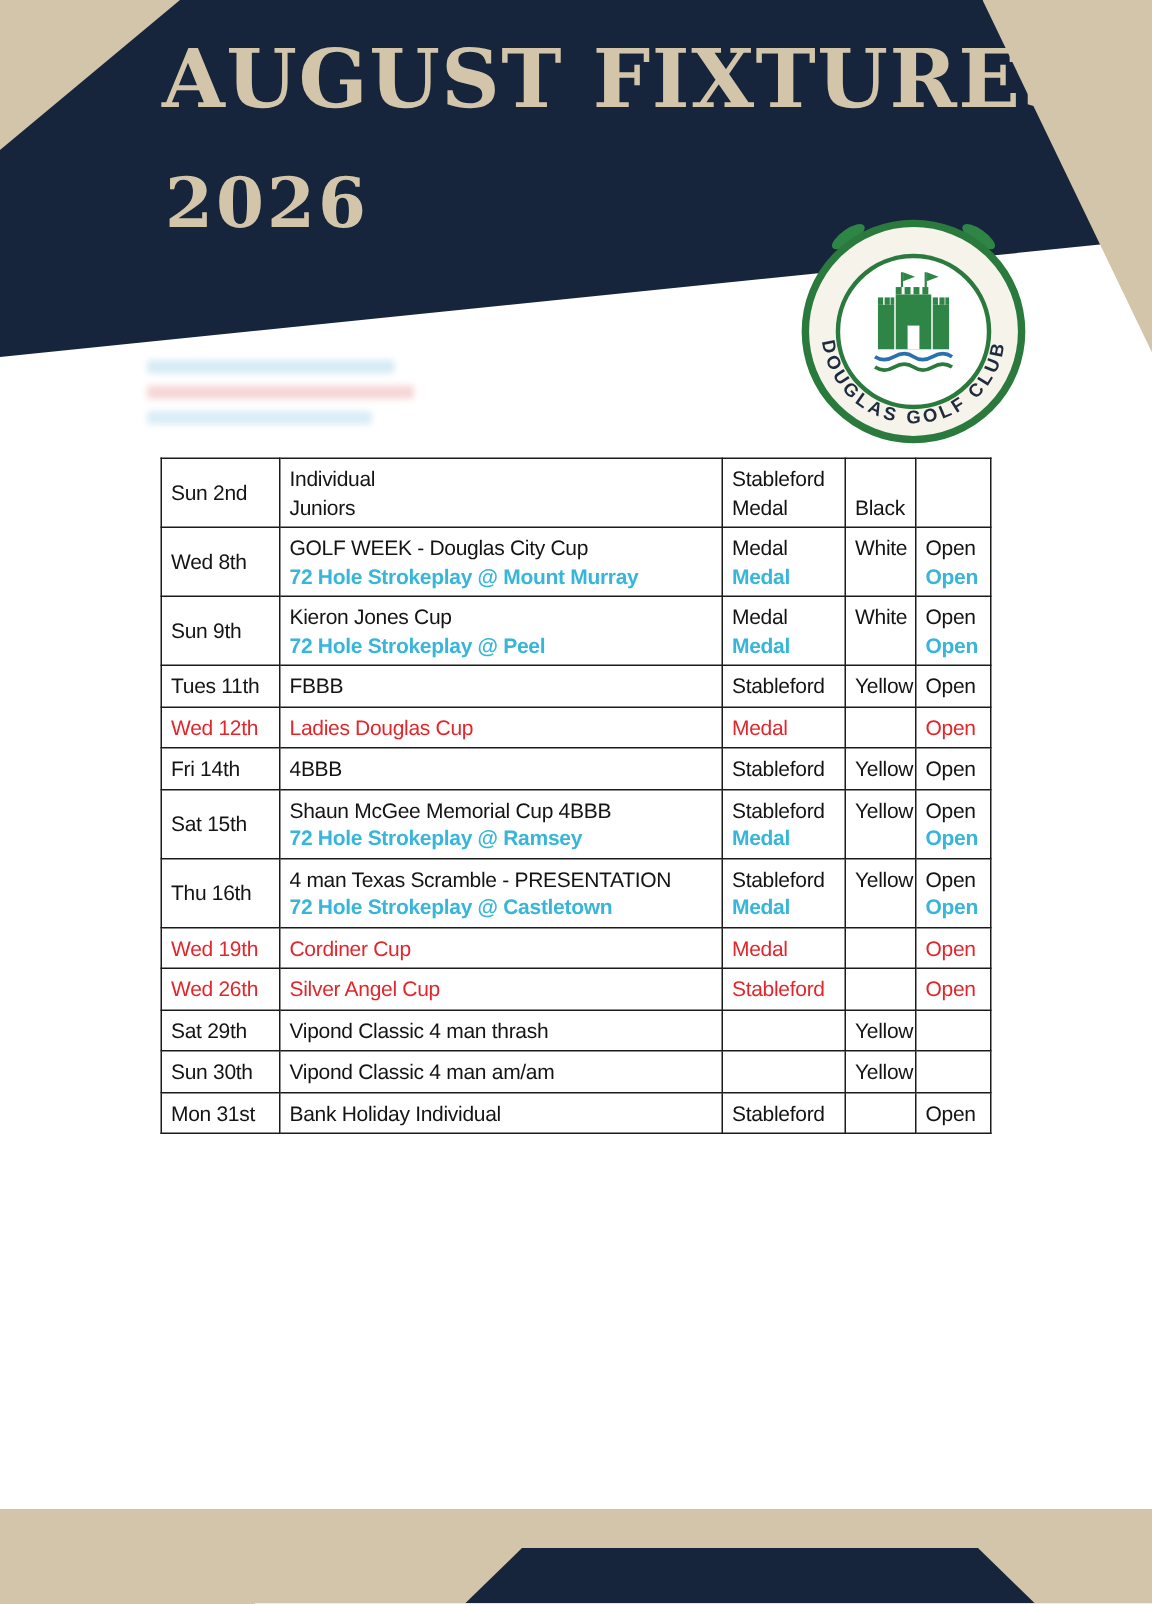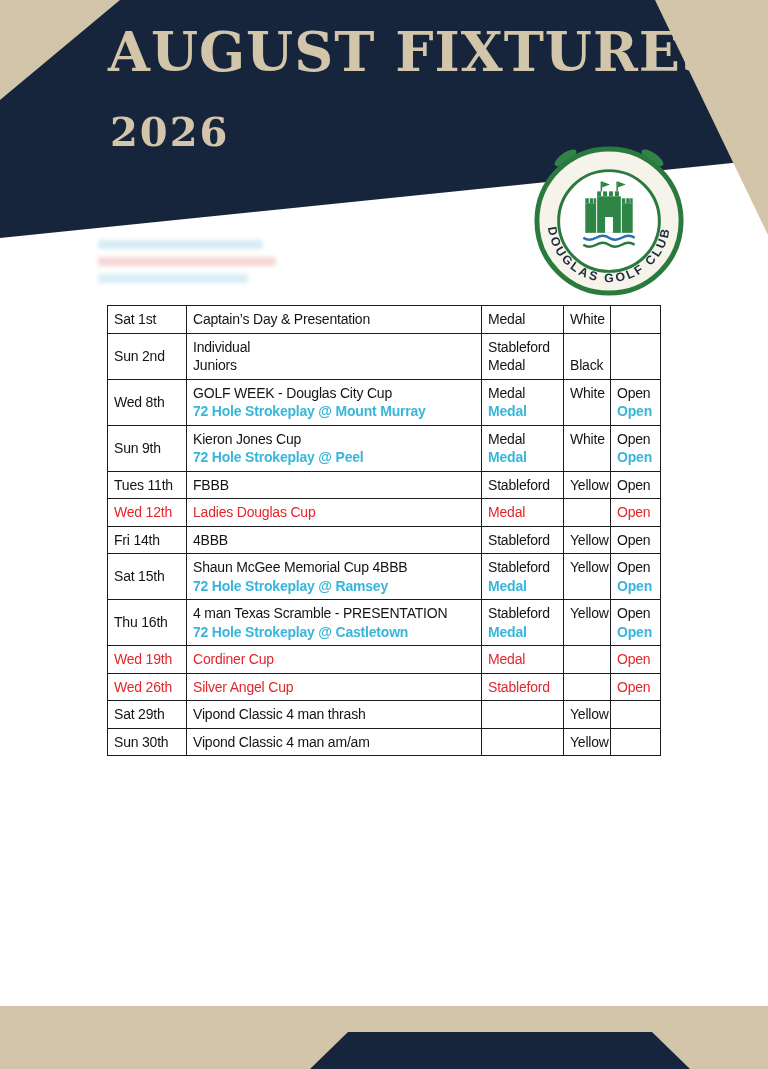--- a/index.html
+++ b/index.html
@@ -19,21 +19,21 @@
     position:absolute;left:0;top:0;width:768px;height:238px;background:var(--navy);
     clip-path:polygon(0 0,100% 0,100% 67%,0 100%);
   }
   .title{
     position:absolute;left:108px;top:20px;
     font-family:"DejaVu Serif",serif;font-weight:700;font-size:54px;letter-spacing:1px;
     color:var(--tan);white-space:nowrap;
   }
   .year{
     position:absolute;left:110px;top:108px;
-    font-family:"DejaVu Serif",serif;font-weight:700;font-size:40px;letter-spacing:2px;
+    font-family:"DejaVu Serif",serif;font-weight:700;font-size:46px;letter-spacing:2px;
     color:var(--tan);
   }
   .tri-tl{
     position:absolute;left:0;top:0;width:120px;height:100px;background:var(--tan);
     clip-path:polygon(0 0,100% 0,0 100%);
   }
   .tri-tr{
     position:absolute;left:655px;top:0;width:113px;height:235px;background:var(--tan);
     clip-path:polygon(0 0,100% 0,100% 100%);
   }
@@ -131,35 +131,20 @@
     <colgroup>
       <col class="c1">
         <col class="c2">
         <col class="c3">
         <col class="c4">
         <col class="c5">
     </colgroup>
     <tbody>
         <tr>
           <td class="day">
-            <div class="ln c-k">Sat 1st</div>
-          </td>
-          <td class="event">
-            <div class="ln c-k">Captain’s Day &amp; Presentation</div>
-          </td>
-          <td class="format">
-            <div class="ln c-k">Medal</div>
-          </td>
-          <td class="tee">
-            <div class="ln c-k">White</div>
-          </td>
-          <td class="open"></td>
-        </tr>
-        <tr>
-          <td class="day">
             <div class="ln c-k">Sun 2nd</div>
           </td>
           <td class="event">
             <div class="ln c-k">Individual</div>
             <div class="ln c-k">Juniors</div>
           </td>
           <td class="format">
             <div class="ln c-k">Stableford</div>
             <div class="ln c-k">Medal</div>
           </td>
@@ -347,19 +332,34 @@
           </td>
           <td class="event">
             <div class="ln c-k">Vipond Classic 4 man am/am</div>
           </td>
           <td class="format"></td>
           <td class="tee">
             <div class="ln c-k">Yellow</div>
           </td>
           <td class="open"></td>
         </tr>
+        <tr>
+          <td class="day">
+            <div class="ln c-k">Mon 31st</div>
+          </td>
+          <td class="event">
+            <div class="ln c-k">Bank Holiday Individual</div>
+          </td>
+          <td class="format">
+            <div class="ln c-k">Stableford</div>
+          </td>
+          <td class="tee"></td>
+          <td class="open">
+            <div class="ln c-k">Open</div>
+          </td>
+        </tr>
       </tbody>
   </table>
 
   <div class="foot-band"></div>
   <div class="foot-accent"></div>
 
 </div>
 
 </body></html>

